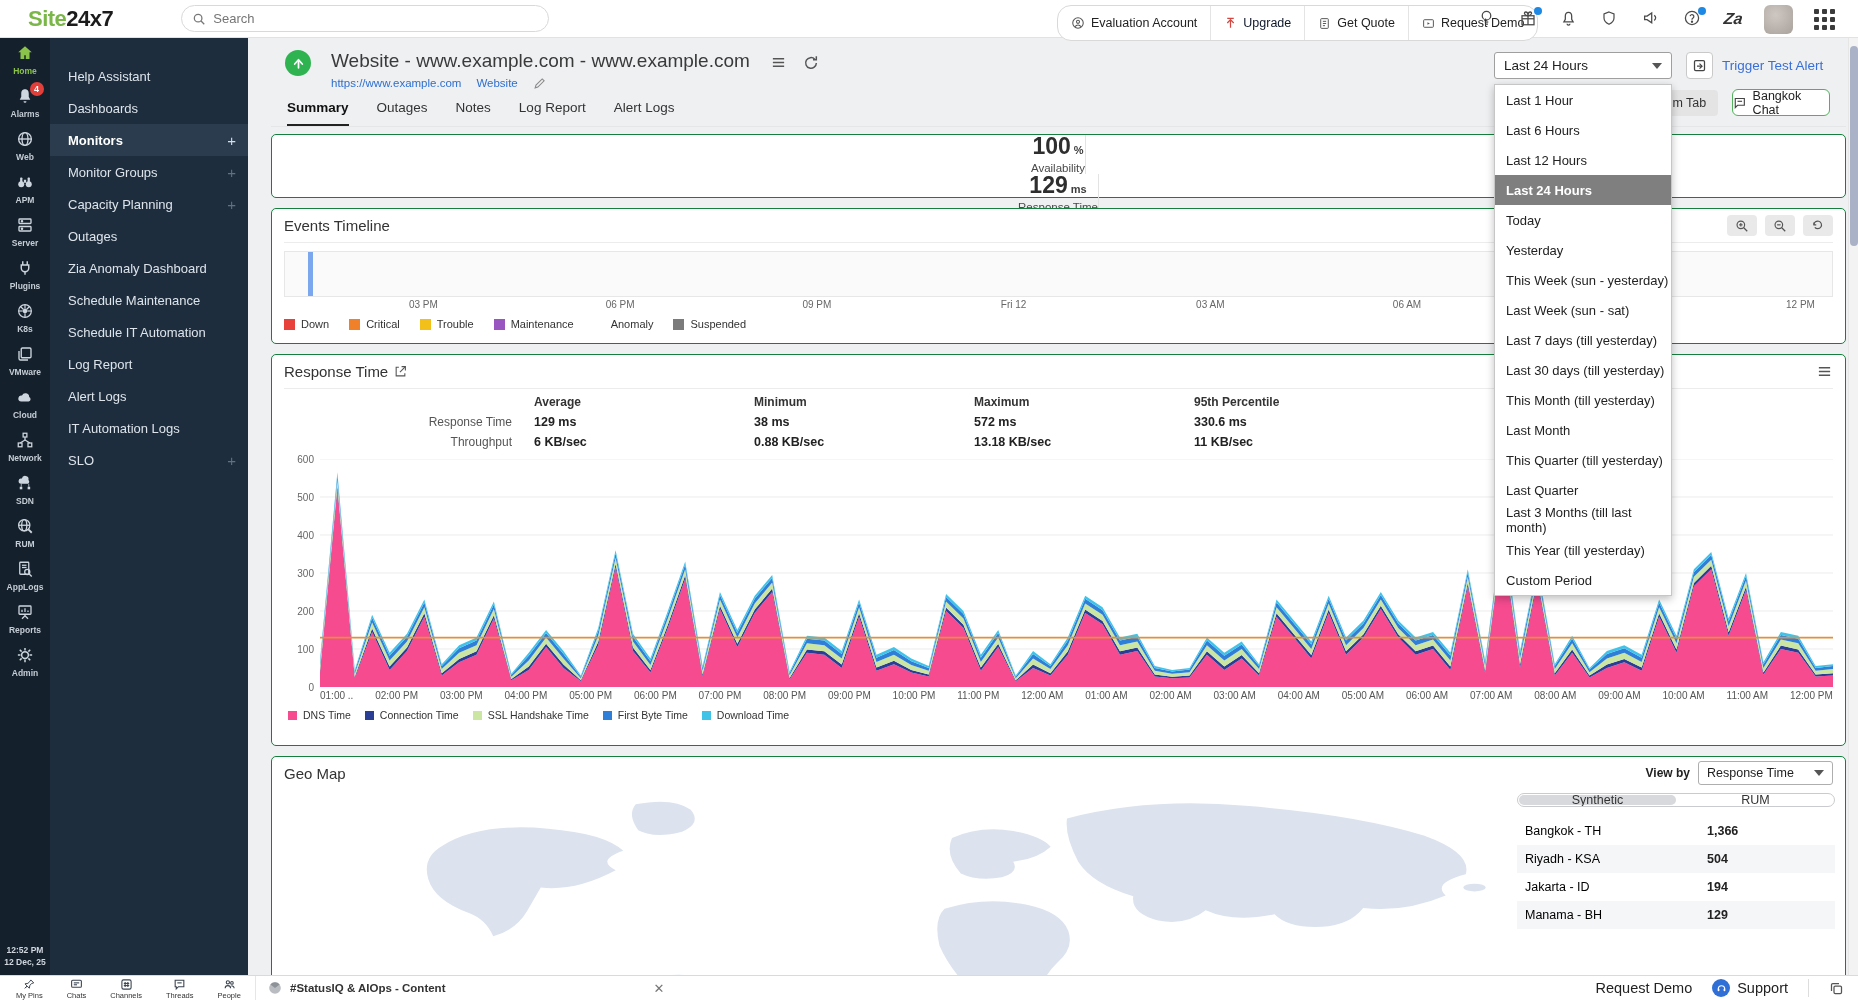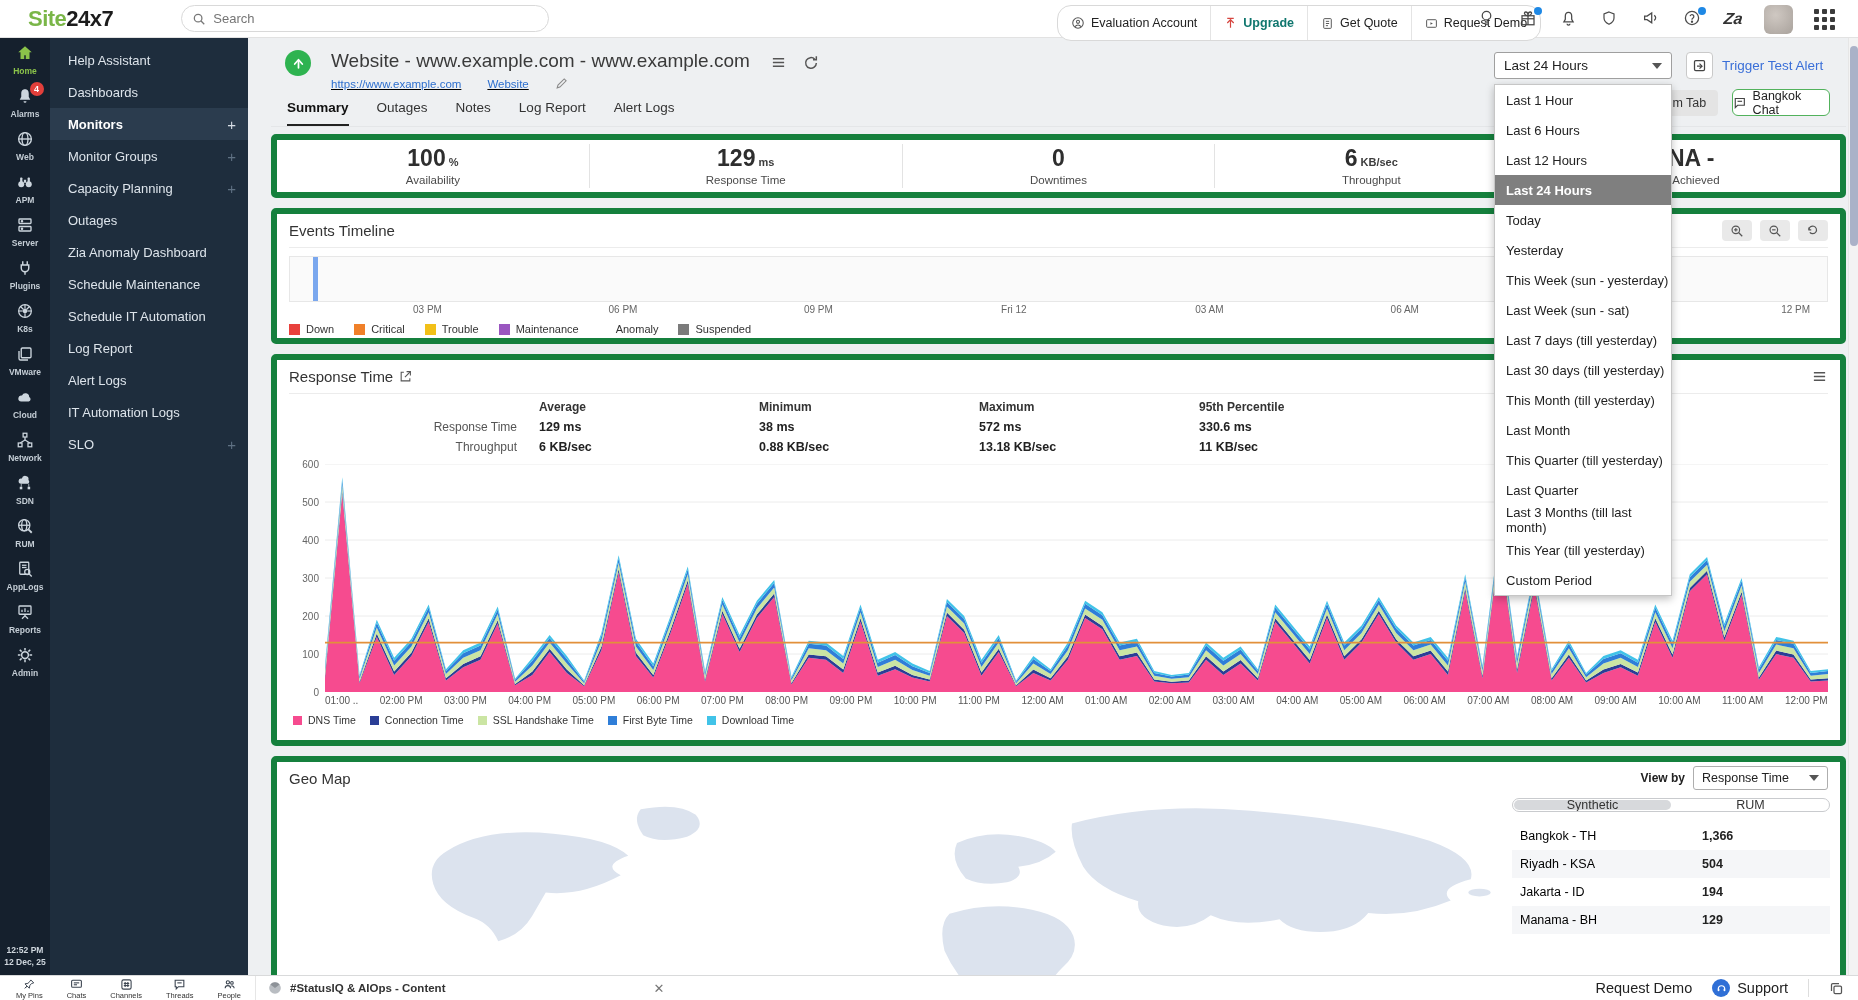--- a/index.html
+++ b/index.html
@@ -26,35 +26,35 @@
   
   .rail { position:absolute; left:0; top:38px; bottom:25px; width:50px; background:#15202d; z-index:40; }
   .rail-item { width:50px; padding:6px 0 5px; display:flex; flex-direction:column; align-items:center; cursor:pointer; position:relative; }
   .rail-item .ric { width:19px; height:19px; color:#cdd6de; position:relative; }
   .rail-item .rlb { font-size:8.5px; color:#c4cdd5; margin-top:3px; font-weight:600; }
   .rail-item.active .ric, .rail-item.active .rlb { color:#8bc34a; }
   .rail-badge { position:absolute; top:-5px; right:-9px; min-width:14px; height:14px; border-radius:8px; background:#e23f3b; color:#fff; font-size:9px; font-weight:700; display:flex; align-items:center; justify-content:center; padding:0 3px; }
   .rail-clock { position:absolute; bottom:6px; left:0; width:50px; text-align:center; color:#cfd6dd; font-size:8.5px; font-weight:700; line-height:1.5; }
 
   
-  .sidemenu { position:absolute; left:50px; top:38px; bottom:25px; width:198px; background:#1e2d3d; z-index:40; padding-top:6px; }
+  .sidemenu { position:absolute; left:50px; top:38px; bottom:25px; width:198px; background:#1e2d3d; z-index:40; padding-top:22px; }
   .side-item { height:32px; display:flex; align-items:center; padding:0 14px 0 18px; color:#dde4eb; font-size:13px; cursor:pointer; position:relative; }
   .side-item .plus { position:absolute; right:12px; color:#5f7183; font-size:15px; font-weight:400; }
   .side-item.active { background:#2b3c4e; color:#fff; font-weight:700; }
   .side-item.active .plus { color:#d7dee5; }
 
   
   .main { position:absolute; left:248px; top:38px; right:0; bottom:25px; background:#eef0f2; padding:0 12px 0 23px; overflow:hidden; }
-  .card { background:#fff; border:6px solid #15803d; border-radius:5px; }
+  .card { background:#fff; border:1px solid #15803d; border-radius:5px;flex-direction:column; }
 
   .mon-header { position:relative; padding:12px 0 0 14px; height:60px; }
   .status-circle { position:absolute; left:14px; top:12px; width:26px; height:26px; border-radius:50%; background:#2eb350; display:flex; align-items:center; justify-content:center; }
   .mon-title { margin-left:46px; font-size:19px; color:#3a3a3a; font-weight:500; display:inline-block; }
   .mon-title-icons { display:inline-flex; gap:16px; margin-left:16px; vertical-align:middle; color:#555; }
-  .mon-links { margin-left:46px; margin-top:5px; font-size:11.5px; display:flex; align-items:flex-end; gap:26px;text-decoration:underline; }
+  .mon-links { margin-left:46px; margin-top:5px; font-size:11.5px; display:flex; align-items:flex-start; gap:15px; }
   .mon-links a { color:#2e6fce; text-decoration:none; cursor:pointer; }
   .tabsrow { display:flex; gap:28px; padding-left:16px; border-bottom:1px solid #e4e6e8; height:27px; margin-top:2px; }
   .tab { font-size:13.5px; color:#333; cursor:pointer; padding-bottom:8px; }
   .tab.active { color:#111; font-weight:700; border-bottom:2.5px solid #222; }
 
   
   .stats-card { margin-top:7px; height:64px; display:flex; align-items:center; }
   .stat-cell { flex:1; text-align:center; border-right:1px solid #e3e3e3; height:44px; display:flex; flex-direction:column; justify-content:center; }
   .stat-cell:last-child { border-right:0; }
   .stat-val { font-size:23px; color:#2e2e2e; font-weight:600; line-height:1; }
@@ -160,21 +160,21 @@
         <span style="color: rgb(34, 34, 34);">Evaluation Account</span>
       </div>
       <div class="pill">
         <span>
           <svg width="13" height="13" viewBox="0 0 24 24" fill="none" stroke="#d6453f" stroke-width="2.2">
             <line x1="12" y1="20" x2="12" y2="6"></line>
             <polyline points="6,11 12,5 18,11"></polyline>
             <line x1="6" y1="2.5" x2="18" y2="2.5"></line>
           </svg>
         </span>
-        <span style="color: #0f766e; font-weight: bold;">Upgrade</span>
+        <span style="color: #0f172a;">Upgrade</span>
       </div>
       <div class="pill">
         <span>
           <svg width="13" height="13" viewBox="0 0 24 24" fill="none" stroke="#555" stroke-width="1.8">
             <rect x="5" y="3" width="14" height="18" rx="1.5"></rect>
             <line x1="9" y1="8" x2="15" y2="8"></line>
             <line x1="9" y1="12" x2="15" y2="12"></line>
             <line x1="9" y1="16" x2="13" y2="16"></line>
           </svg>
         </span>

